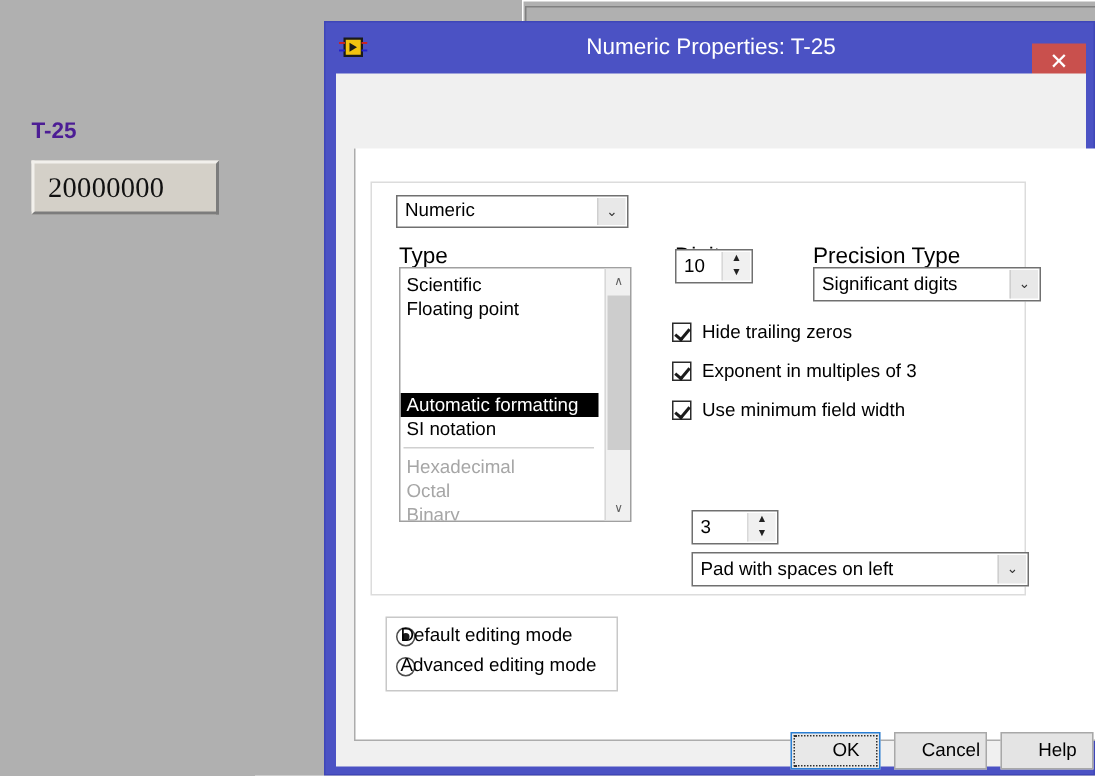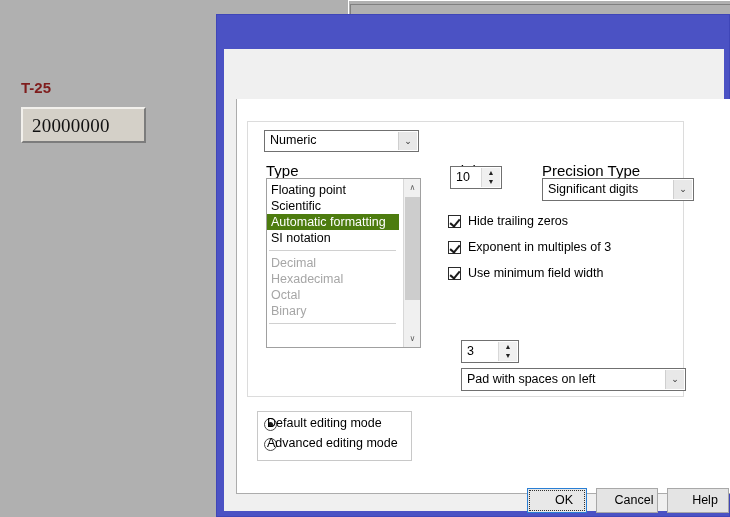--- a/index.html
+++ b/index.html
@@ -43,21 +43,21 @@
     border-top: 1px solid #808080;
     box-sizing: border-box;
   }
 
   #panel-label {
     position: absolute;
     left: 21px; top: 79px;
     font-size: 15px;
     font-weight: bold;
     letter-spacing: 0px;
-    color: #7f1d1d;
+    color: #4c1d95;
   }
   #numeric-control {
     position: absolute;
     left: 21px; top: 107px;
     width: 125px; height: 36px;
     background: #d4d0c8;
     border-top: 2px solid #f2f0ec;
     border-left: 2px solid #f2f0ec;
     border-right: 2px solid #7c7c7c;
     border-bottom: 2px solid #7c7c7c;
@@ -228,23 +228,24 @@
   .type-item {
     position: relative;
     height: 16px;
     line-height: 16px;
     padding-left: 4px;
     font-size: 12.5px;
     white-space: nowrap;
     cursor: default;
   }
   .type-item.selected {
-    background: #4d7c0f;
+    background: #000000;
     color: #ffffff;
     width: 128px;
+    margin-top: 48px;
   }
   .type-item.disabled { color: #a6a6a6; }
   .type-sep {
     height: 1px;
     background: #d0d0d0;
     margin: 4px 6px 4px 2px;
   }
   #type-list-scroll {
     position: absolute;
     right: 0px; top: 0px;
@@ -439,43 +440,57 @@
 
   <div id="panel-label">T-25</div>
 
   <div id="numeric-control">
     <div id="numeric-control-value">20000000</div>
   </div>
 </div>
 
 <div id="dialog">
 
+  <div id="titlebar">
+    <svg id="titlebar-icon" viewBox="0 0 19 17" xmlns="http://www.w3.org/2000/svg">
+      <rect x="3" y="2" width="13" height="13" fill="#1a1a1a"></rect>
+      <rect x="4.5" y="3.5" width="10" height="10" fill="#f2c310"></rect>
+      <path d="M7 5.5 L12 8.5 L7 11.5 Z" fill="#1a1a1a"></path>
+      <rect x="0" y="5" width="4" height="1.3" fill="#cc2222"></rect>
+      <rect x="0" y="10" width="4" height="1.3" fill="#2222cc"></rect>
+      <rect x="15" y="5" width="4" height="1.3" fill="#cc2222"></rect>
+      <rect x="15" y="10" width="4" height="1.3" fill="#2222cc"></rect>
+    </svg>
+
+    <div id="title-text">Numeric Properties: T-25</div>
+
+    <div id="close-button">✕</div>
+  </div>
 
   <div id="dialog-body">
 
 
     <div id="tab-page">
 
       <div id="groupbox">
 
         <div id="format-select">
           <span id="format-select-label">Numeric</span>
           <span class="combo-arrow">⌄</span>
         </div>
 
         <div class="field-label" id="type-label">Type</div>
 
         <div id="type-list">
           <div style="position:absolute;left:0;top:3px;right:18px;">
+            <div class="type-item">Scientific</div>
             <div class="type-item">Floating point</div>
-            <div class="type-item">Scientific</div>
             <div class="type-item selected">Automatic formatting</div>
             <div class="type-item">SI notation</div>
             <div class="type-sep"></div>
-            <div class="type-item disabled">Decimal</div>
             <div class="type-item disabled">Hexadecimal</div>
             <div class="type-item disabled">Octal</div>
             <div class="type-item disabled">Binary</div>
             <div class="type-sep"></div>
           </div>
 
           <div id="type-list-scroll">
             <div class="sb-arrow" id="sb-up">∧</div>
             <div id="sb-thumb"></div>
             <div class="sb-arrow" id="sb-down">∨</div>

